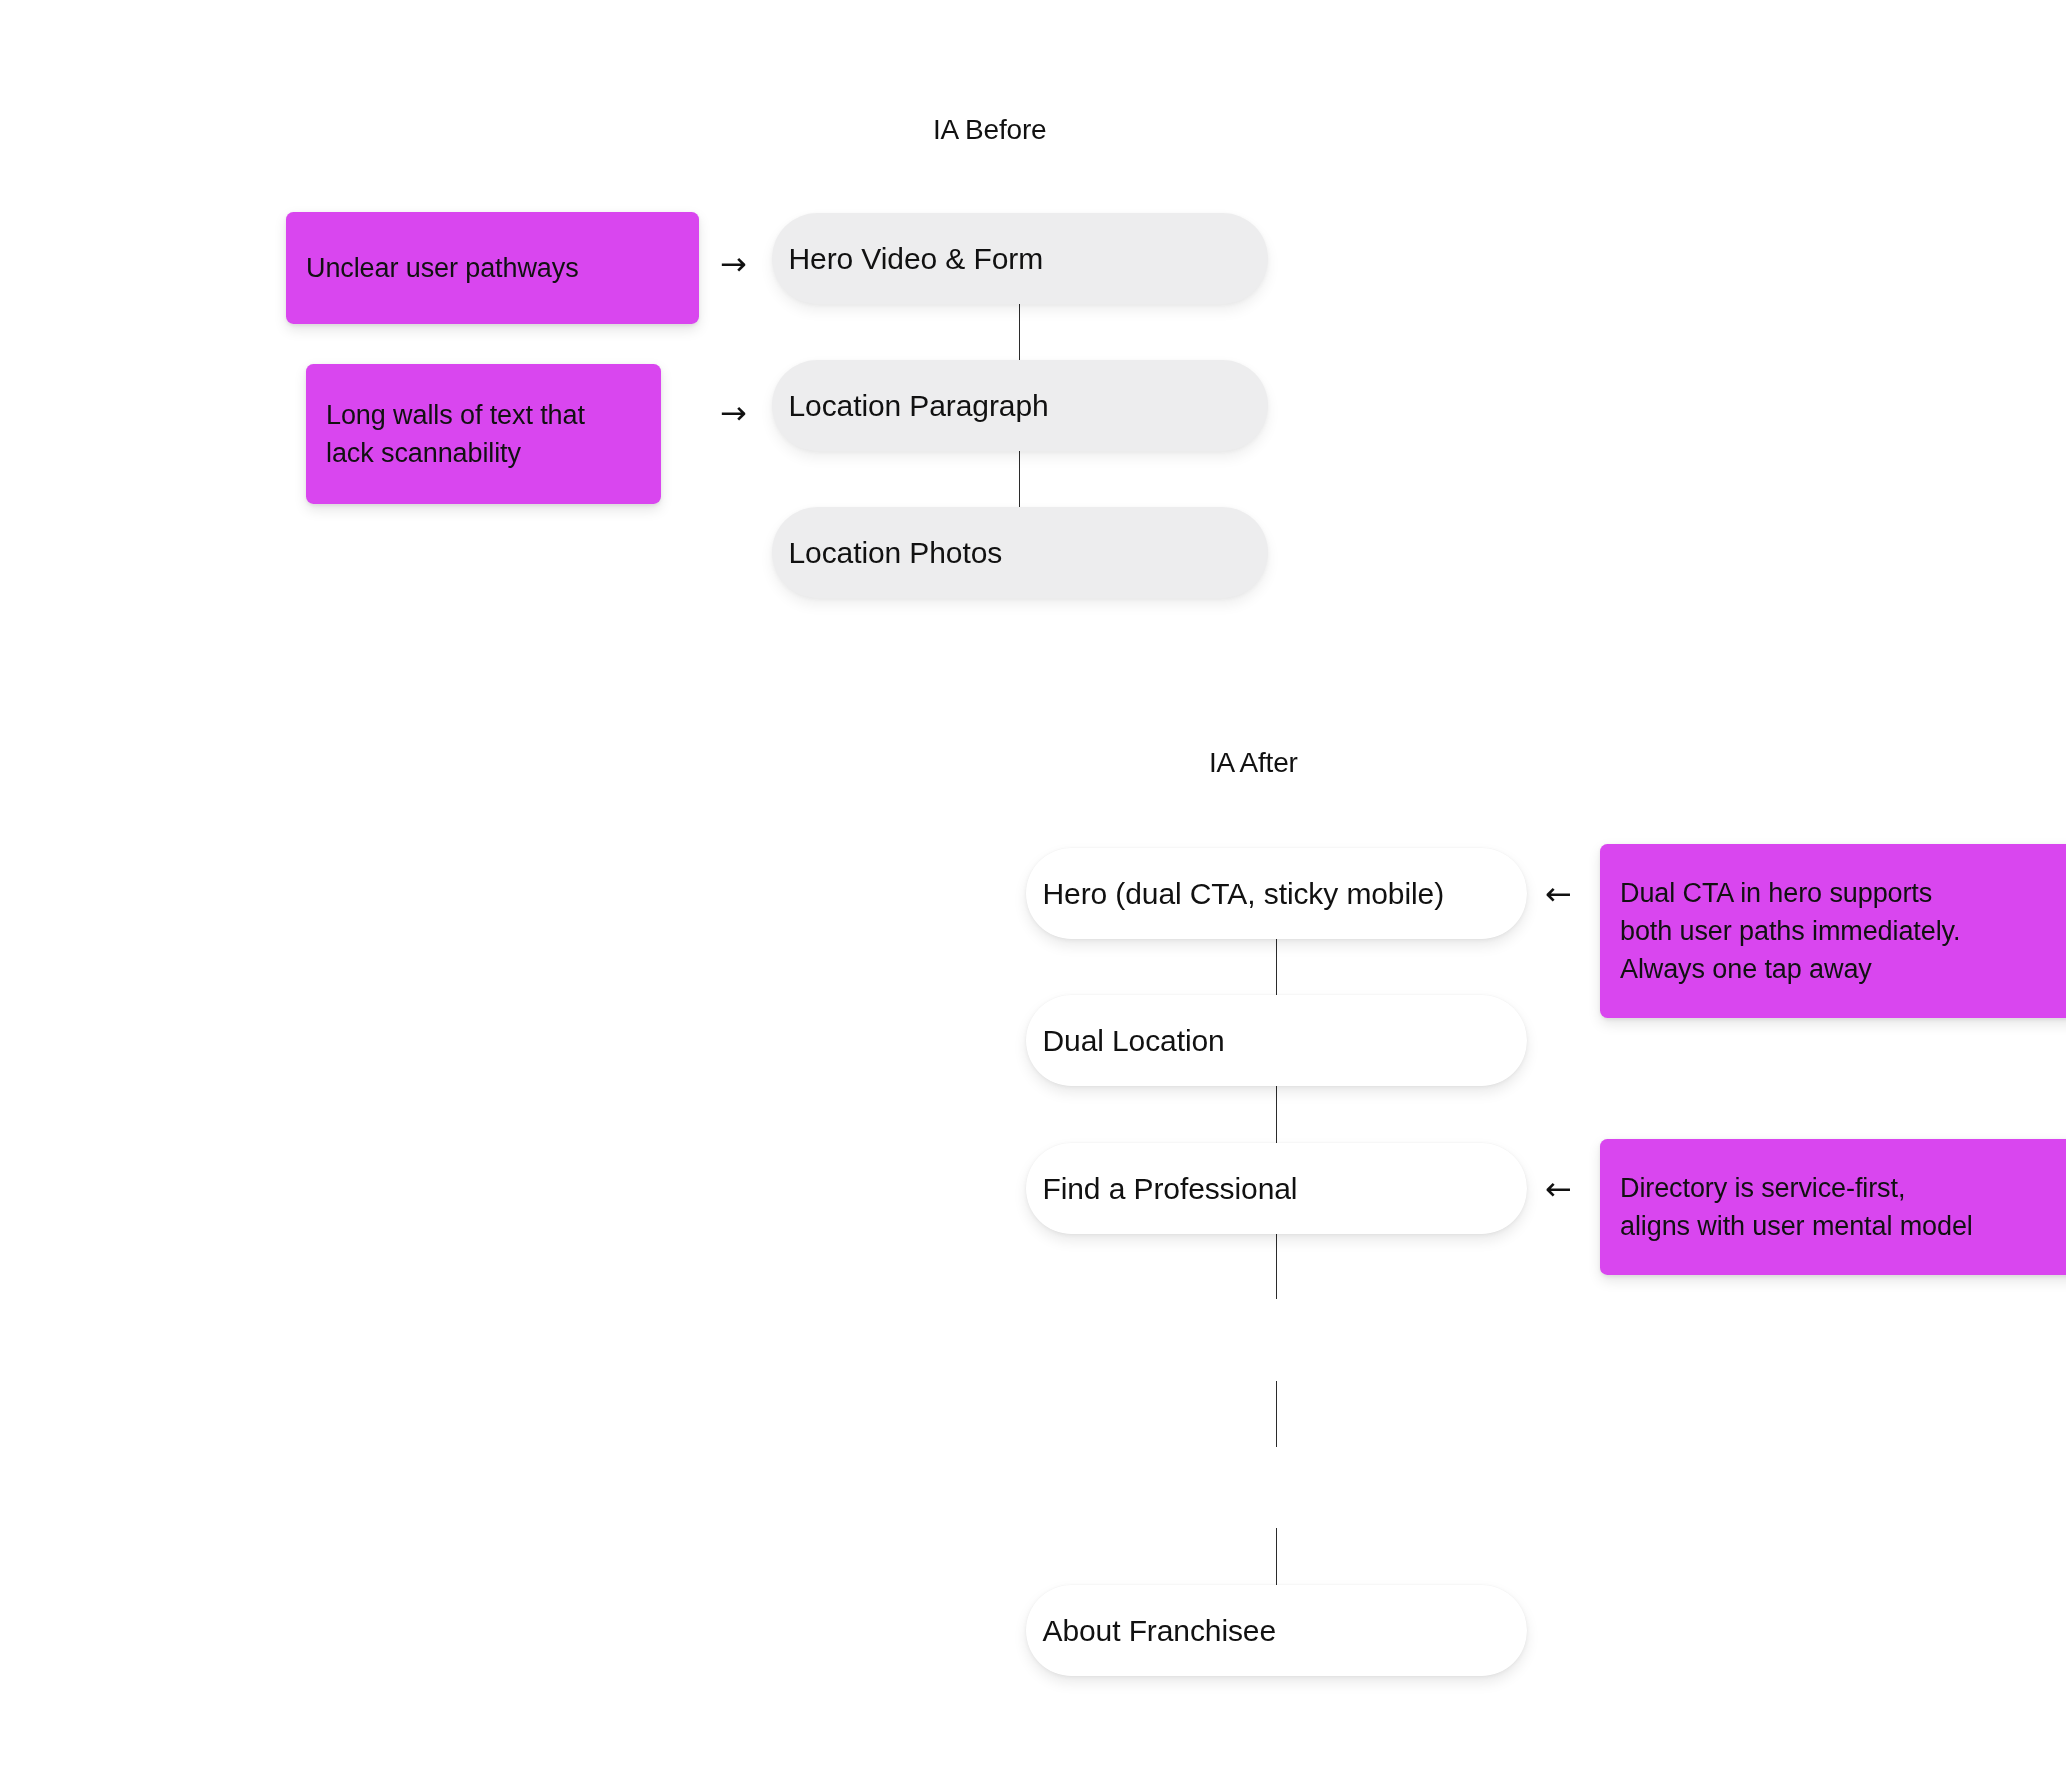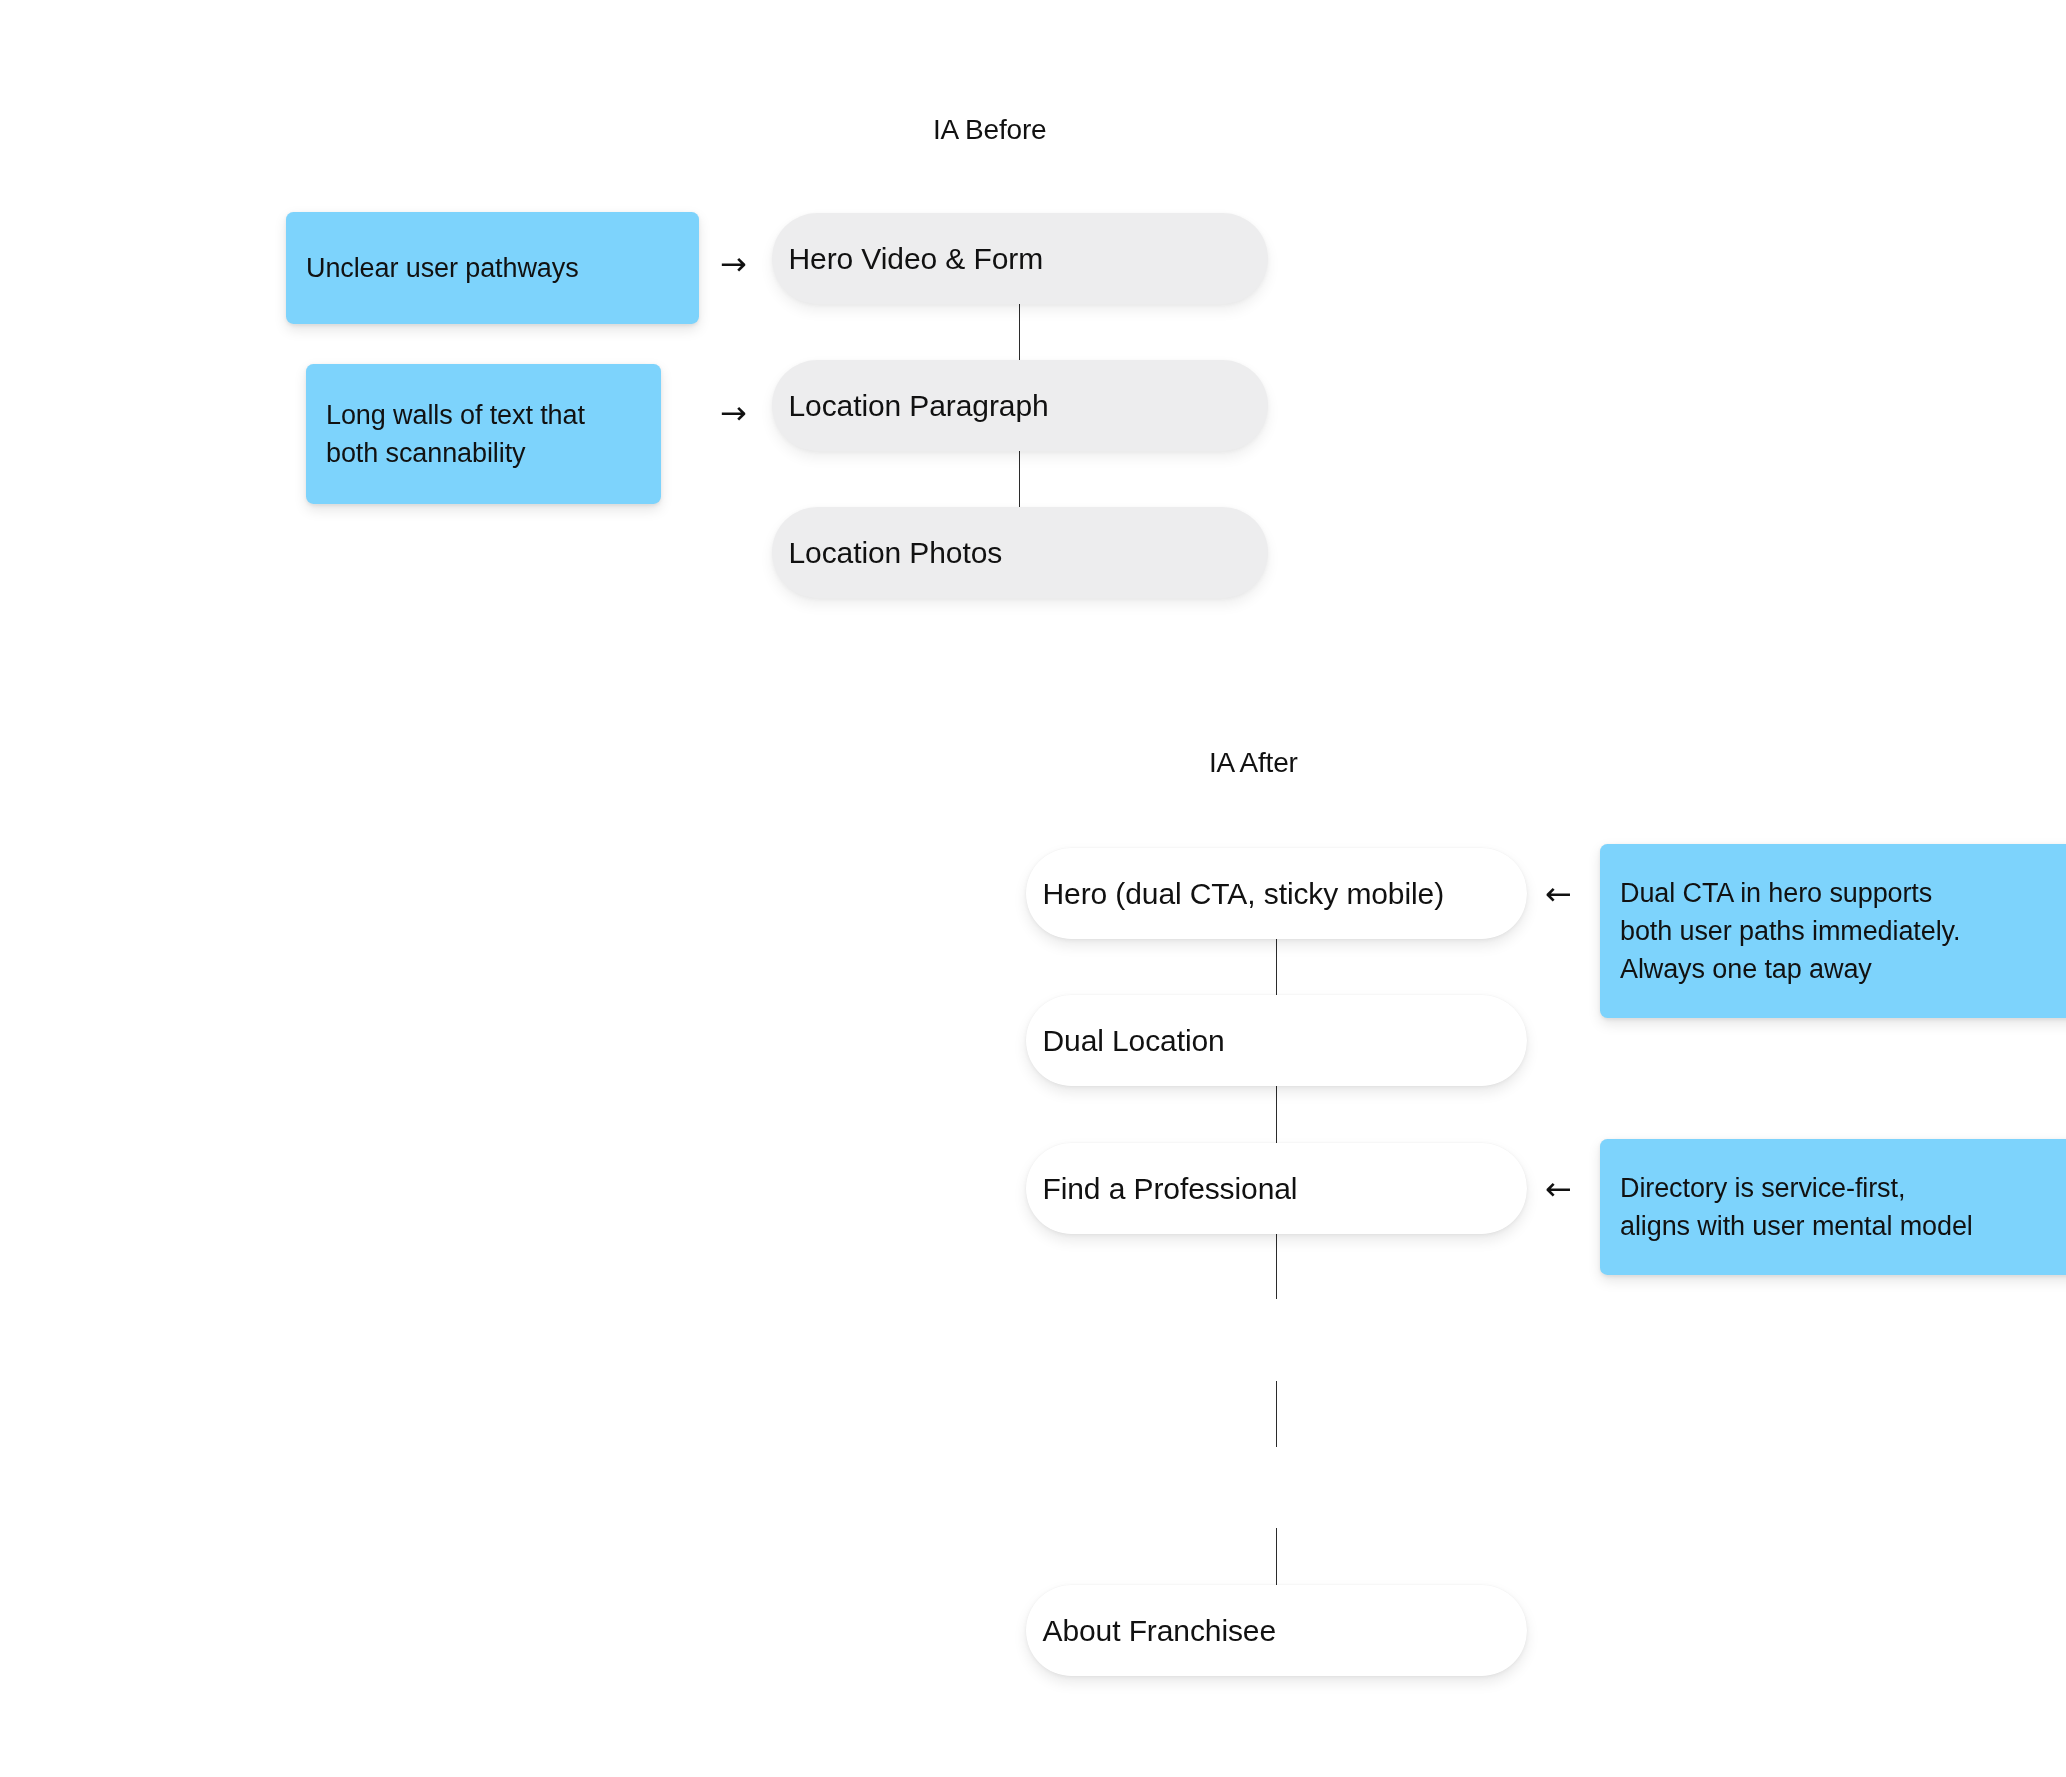--- a/index.html
+++ b/index.html
@@ -62,21 +62,21 @@
     background: #ffffff;
     box-shadow: 0 6.6px 14px rgba(0,0,0,0.085),
                 0 1.2px 4.1px rgba(0,0,0,0.055),
                 0 0 0 0.4px rgba(0,0,0,0.018);
   }
 
   
   .sticky {
     position: absolute;
     box-sizing: border-box;
-    background: #7dd3fc;
+    background: #d946ef;
     border-radius: 7.4px;
     box-shadow: 0 5.8px 12.4px rgba(0,0,0,0.10),
                 0 1.2px 3.7px rgba(0,0,0,0.07);
     display: flex;
     flex-direction: column;
     justify-content: center;
     padding: 0 20px;
   }
   .sticky .line {
     font-size: 27px;
@@ -110,21 +110,21 @@
 
   <div class="section-title" id="title-before">IA Before</div>
 
   <div class="sticky" style="left:286px; top:212px; width:413px; height:112px;">
     <div class="line">Unclear user pathways</div>
   </div>
   <div class="arrow" style="left:720px; top:248px;">→</div>
 
   <div class="sticky" style="left:286px; top:364px; width:355px; height:140px;margin-left:20px;">
     <div class="line">Long walls of text that</div>
-    <div class="line">both scannability</div>
+    <div class="line">lack scannability</div>
   </div>
   <div class="arrow" style="left:720px; top:397px;">→</div>
 
   <div class="connector" style="left:1019px; top:304px; height:83px;"></div>
   <div class="connector" style="left:1019px; top:450px; height:87px;"></div>
 
   <div class="node gray" style="left:772px; top:213px; width:496px; height:91px;">
     <span>Hero Video &amp; Form</span>
   </div>
   <div class="node gray" style="left:772px; top:507px; width:496px; height:91px;">

